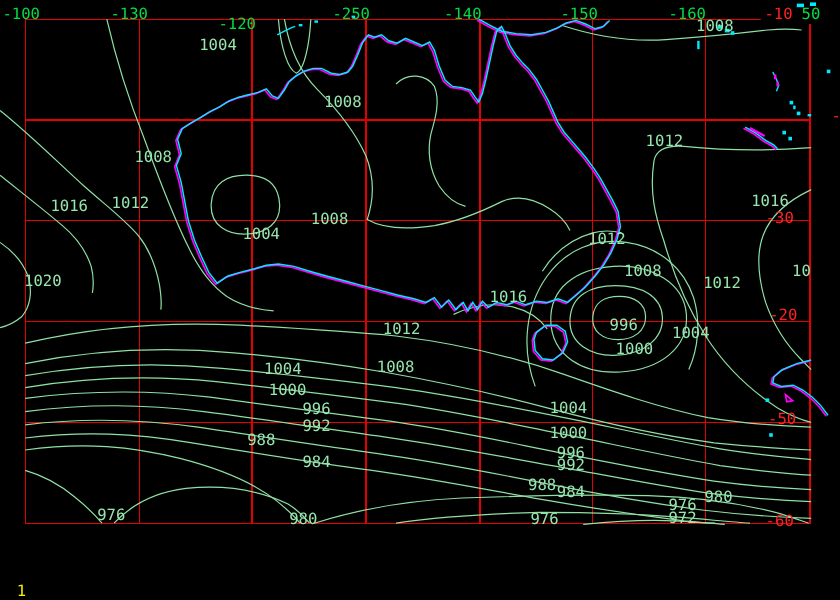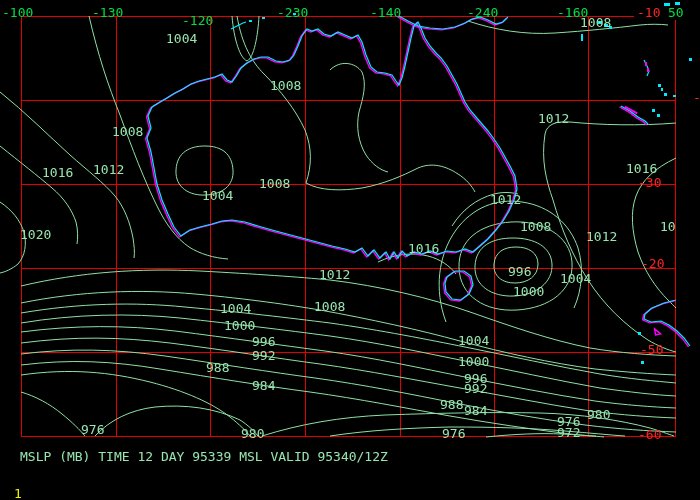--- a/index.html
+++ b/index.html
@@ -119,23 +119,23 @@
           <rect x="647" y="68" width="2" height="4"></rect>
         <rect x="624" y="109" width="14" height="2" transform="rotate(28 631 110)"></rect>
       </g>
     </g>
   </svg>
 
   <div id="gridlabels">
       <span class="lbl green" style="left: 2px; top: 7px;">-100</span>
       <span class="lbl green" style="left: 92px; top: 7px;">-130</span>
       <span class="lbl green" style="left: 182px; top: 7px; margin-top: 8px;">-120</span>
-      <span class="lbl green" style="left: 277px; top: 7px;">-230</span>
+      <span class="lbl green" style="left: 277px; top: 7px;">-250</span>
       <span class="lbl green" style="left: 370px; top: 7px;">-140</span>
-      <span class="lbl green" style="left: 467px; top: 7px;">-240</span>
+      <span class="lbl green" style="left: 467px; top: 7px;">-150</span>
       <span class="lbl green" style="left: 557px; top: 7px;">-160</span>
       <span class="lbl red" style="left: 637px; top: 7px;">-10</span>
       <span class="lbl green" style="left: 668px; top: 7px;">50</span>
       <span class="lbl red" style="left: 645px; top: 92px; margin-left: 48px;">-20</span>
       <span class="lbl red" style="left: 638px; top: 177px;">-30</span>
       <span class="lbl red" style="left: 641px; top: 258px;">-20</span>
       <span class="lbl red" style="left: 640px; top: 344px;">-50</span>
       <span class="lbl red" style="left: 638px; top: 429px;">-60</span>
     </div>
   <div id="contourlabels">
@@ -173,16 +173,15 @@
       <span class="lbl mint" style="left: 464px; top: 373px;">996</span>
       <span class="lbl mint" style="left: 464px; top: 383px;">992</span>
       <span class="lbl mint" style="left: 440px; top: 399px;">988</span>
       <span class="lbl mint" style="left: 464px; top: 405px;">984</span>
       <span class="lbl mint" style="left: 442px; top: 428px;">976</span>
       <span class="lbl mint" style="left: 587px; top: 409px;">980</span>
       <span class="lbl mint" style="left: 557px; top: 416px;">976</span>
       <span class="lbl mint" style="left: 557px; top: 427px;">972</span>
     </div>
 
-  <div id="statusbar">MSLP (MB) TIME 12 DAY 95339 MSL VALID 95340/12Z</div>
   <div id="frameno">1</div>
   <div id="brand">McIDAS</div>
 </div>
 
 </body></html>

